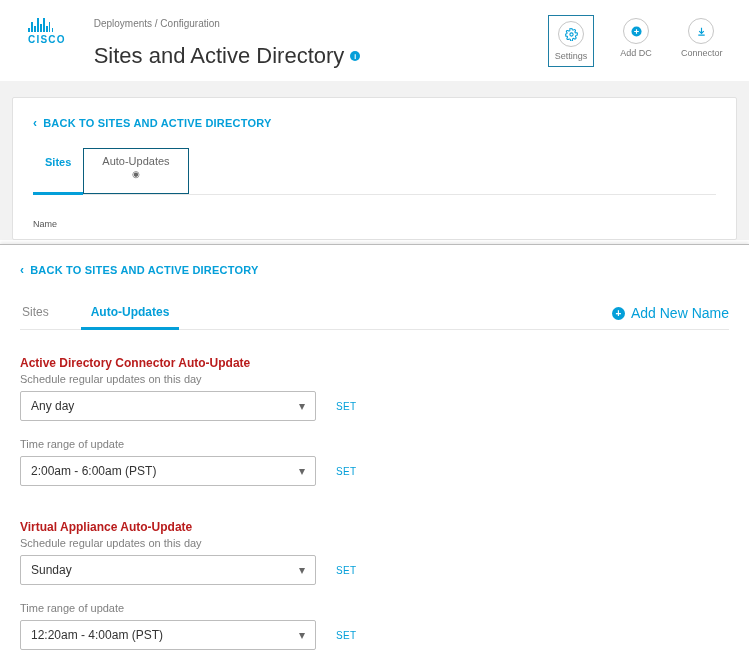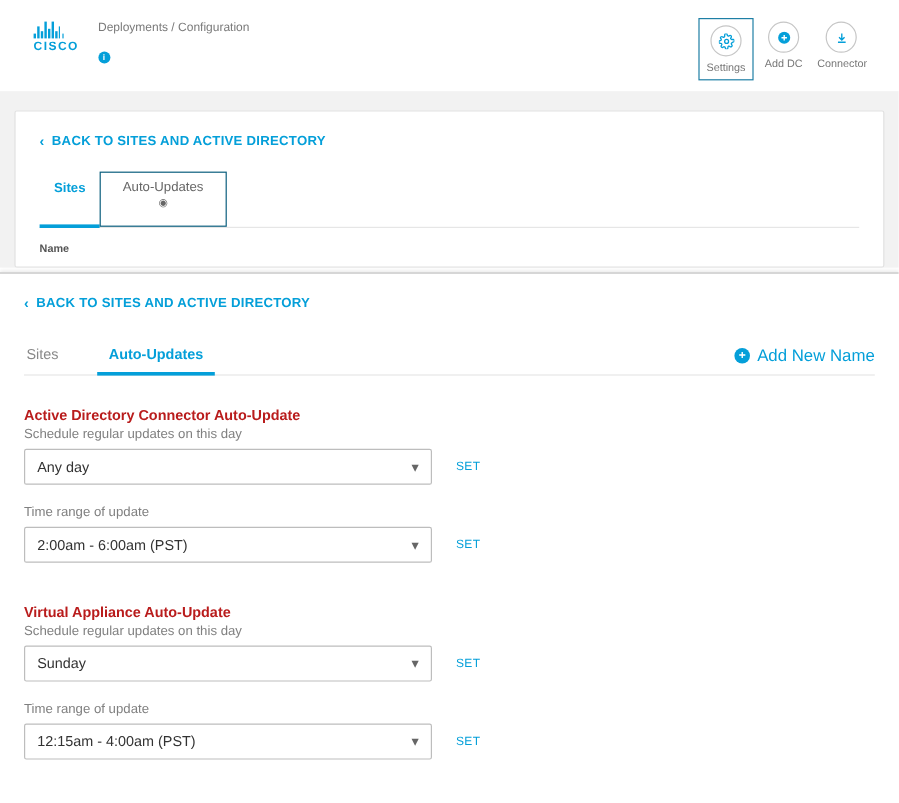--- a/index.html
+++ b/index.html
@@ -1,58 +1,58 @@
 <!DOCTYPE html>
 <html><head>
 <meta charset="utf-8">
 <style>
   * { box-sizing: border-box; margin: 0; padding: 0; }
   body { font-family: -apple-system, "Helvetica Neue", Arial, sans-serif; background: #fff; color: #333; width: 749px; }
   
   
   .header { display: flex; align-items: flex-start; padding: 18px 28px 8px 28px; }
-  .cisco-logo { color: #049fd9; font-size: 11px; font-weight: 600; margin-right: 16px; }
+  .cisco-logo { color: #049fd9; font-size: 11px; font-weight: 600; margin-right: 28px; }
   .cisco-bars { display: flex; align-items: flex-end; gap: 1.4px; height: 14px; margin-bottom: 2px; }
   .bar { width: 1.6px; background: #049fd9; }
   .b1{height:4px}.b2{height:10px}.b3{height:6px}.b4{height:14px}.b5{height:8px}.b6{height:14px}.b7{height:6px}.b8{height:10px}.b9{height:4px}
   .cisco-word { font-size: 10px; letter-spacing: 1.2px; margin-top: 1px; }
   .title-block { flex: 1; }
   .breadcrumb { font-size: 10px; color: #7a7a7a; margin-bottom: 14px; }
   .page-title { font-size: 22px; font-weight: 300; color: #333; display: flex; align-items: center; gap: 6px; }
   .info-dot { width: 10px; height: 10px; border-radius: 50%; background: #049fd9; color: #fff; font-size: 7px; display: inline-flex; align-items: center; justify-content: center; font-weight: 700; }
-  .hdr-actions { display: flex; gap: 8px; }
+  .hdr-actions { display: flex; gap: 25px; }
   .hdr-btn { width: 40px; text-align: center; font-size: 9px; color: #777; }
   .hdr-ico { width: 26px; height: 26px; border: 1px solid #c6c6c6; border-radius: 50%; margin: 0 auto 4px; display: flex; align-items: center; justify-content: center; color: #049fd9; }
   .hdr-btn.active { outline: 1.5px solid #1e7fa5; outline-offset: 2px; padding:3px 2px; }
   
   
   .gray-band { background: #f2f2f2; padding: 16px 12px 0; margin-top: 4px; }
   .card { background: #fff; border: 1px solid #e1e1e1; border-radius: 2px; padding: 18px 20px 10px; }
   .back-link { color: #049fd9; font-size: 11px; font-weight: 700; letter-spacing: .2px; display: flex; align-items: center; gap: 6px; margin-bottom: 18px; }
   .chev { font-size: 12px; }
   .tabs1 { display: flex; border-bottom: 1px solid #e6e6e6; }
   .tab1 { padding: 8px 12px; font-size: 11px; font-weight: 700; color: #888; text-align: center; }
   .tab1.active { color: #049fd9; border-bottom: 3px solid #049fd9; margin-bottom: -1px; }
   .tab-hover { border: 1.5px solid #0a5e7d; padding: 6px 18px 14px; font-weight: 400; font-size: 11px; color: #666; }
   .cursor { font-size: 9px; display: block; text-align: center; margin-top: 2px; }
-  .name-lbl { font-size: 9px; font-weight: 700; color: #555; margin-top: 12px; }
+  .name-lbl { font-size: 9px; font-weight: 400; color: #555; margin-top: 24px; }
   
   
   .sec2 { padding: 18px 20px 30px 20px; border-top: 1px solid #bbb; box-shadow: 0 -2px 3px rgba(0,0,0,.08); margin-top: 4px; }
   .tabs2-row { display: flex; justify-content: space-between; align-items: center; border-bottom: 1px solid #e6e6e6; margin-top: 20px; }
   .tabs2 { display: flex; gap: 30px; }
   .tab2 { padding: 8px 2px; font-size: 12px; color: #888; }
   .tab2.active { color: #049fd9; font-weight: 700; border-bottom: 3px solid #049fd9; margin-bottom: -1px; padding-left:10px; padding-right:10px; }
   .add-site { color: #049fd9; font-size: 14px; display: flex; align-items: center; gap: 6px; }
   .plus-circle { width: 13px; height: 13px; border-radius: 50%; background: #049fd9; color: #fff; font-size: 10px; line-height: 13px; text-align: center; font-weight: 700; }
   
   .section-title { font-size: 12px; font-weight: 700; color: #b91c1c; margin-top: 26px; }
   .field-label { font-size: 11px; color: #808080; margin-top: 3px; margin-bottom: 6px; }
   .field-row { display: flex; align-items: center; gap: 20px; }
-  .selectbox { width: 340px; border: 1px solid #bdbdbd; border-radius: 2px; padding: 7px 10px; font-size: 12px; display: flex; justify-content: space-between; align-items: center; cursor: pointer; }
+  .selectbox { width: 296px; border: 1px solid #bdbdbd; border-radius: 2px; padding: 7px 10px; font-size: 12px; display: flex; justify-content: space-between; align-items: center; cursor: pointer; }
   .selectbox .caret { color: #666; }
   .set-btn { color: #049fd9; font-size: 10px; font-weight: 400; letter-spacing: .3px; text-align: center; }
   .spacer { height: 14px; }
   
   svg { display: block; }
 </style>
 </head>
 <body>
 
 <div class="header">
@@ -66,20 +66,21 @@
         <div class="bar b6"></div>
         <div class="bar b7"></div>
         <div class="bar b8"></div>
         <div class="bar b9"></div>
     </div>
     <div class="cisco-word">CISCO</div>
   </div>
   <div class="title-block">
     <div class="breadcrumb">Deployments / Configuration</div>
     <div class="page-title">
+      <span>Sites and Active Directory</span>
       <span class="info-dot">i</span>
     </div>
   </div>
   <div class="hdr-actions">
     <div class="hdr-btn active">
       <div class="hdr-ico">
         <svg width="13" height="13" viewBox="0 0 24 24" fill="none" stroke="#049fd9" stroke-width="2">
             <circle cx="12" cy="12" r="3"></circle>
             <path d="M19.4 15a1.7 1.7 0 0 0 .34 1.87l.06.06a2 2 0 1 1-2.83 2.83l-.06-.06a1.7 1.7 0 0 0-1.87-.34 1.7 1.7 0 0 0-1.04 1.56V22a2 2 0 1 1-4 0v-.09a1.7 1.7 0 0 0-1.11-1.55 1.7 1.7 0 0 0-1.87.34l-.06.06a2 2 0 1 1-2.83-2.83l.06-.06a1.7 1.7 0 0 0 .34-1.87 1.7 1.7 0 0 0-1.56-1.04H2a2 2 0 1 1 0-4h.09a1.7 1.7 0 0 0 1.55-1.11 1.7 1.7 0 0 0-.34-1.87l-.06-.06a2 2 0 1 1 2.83-2.83l.06.06a1.7 1.7 0 0 0 1.87.34H8a1.7 1.7 0 0 0 1.04-1.56V2a2 2 0 1 1 4 0v.09a1.7 1.7 0 0 0 1.04 1.56 1.7 1.7 0 0 0 1.87-.34l.06-.06a2 2 0 1 1 2.83 2.83l-.06.06a1.7 1.7 0 0 0-.34 1.87V8a1.7 1.7 0 0 0 1.56 1.04H22a2 2 0 1 1 0 4h-.09a1.7 1.7 0 0 0-1.56 1.04z"></path>
           </svg>
@@ -165,18 +166,18 @@
     <div class="selectbox">
       <span>Sunday</span>
       <span class="caret">▾</span>
     </div>
     <div class="set-btn">SET</div>
   </div>
   <div class="spacer"></div>
   <div class="field-label">Time range of update</div>
   <div class="field-row">
     <div class="selectbox">
-      <span>12:15am - 4:00am (PST)</span>
+      <span>12:20am - 4:00am (PST)</span>
       <span class="caret">▾</span>
     </div>
     <div class="set-btn">SET</div>
   </div>
 </div>
 
 </body></html>

